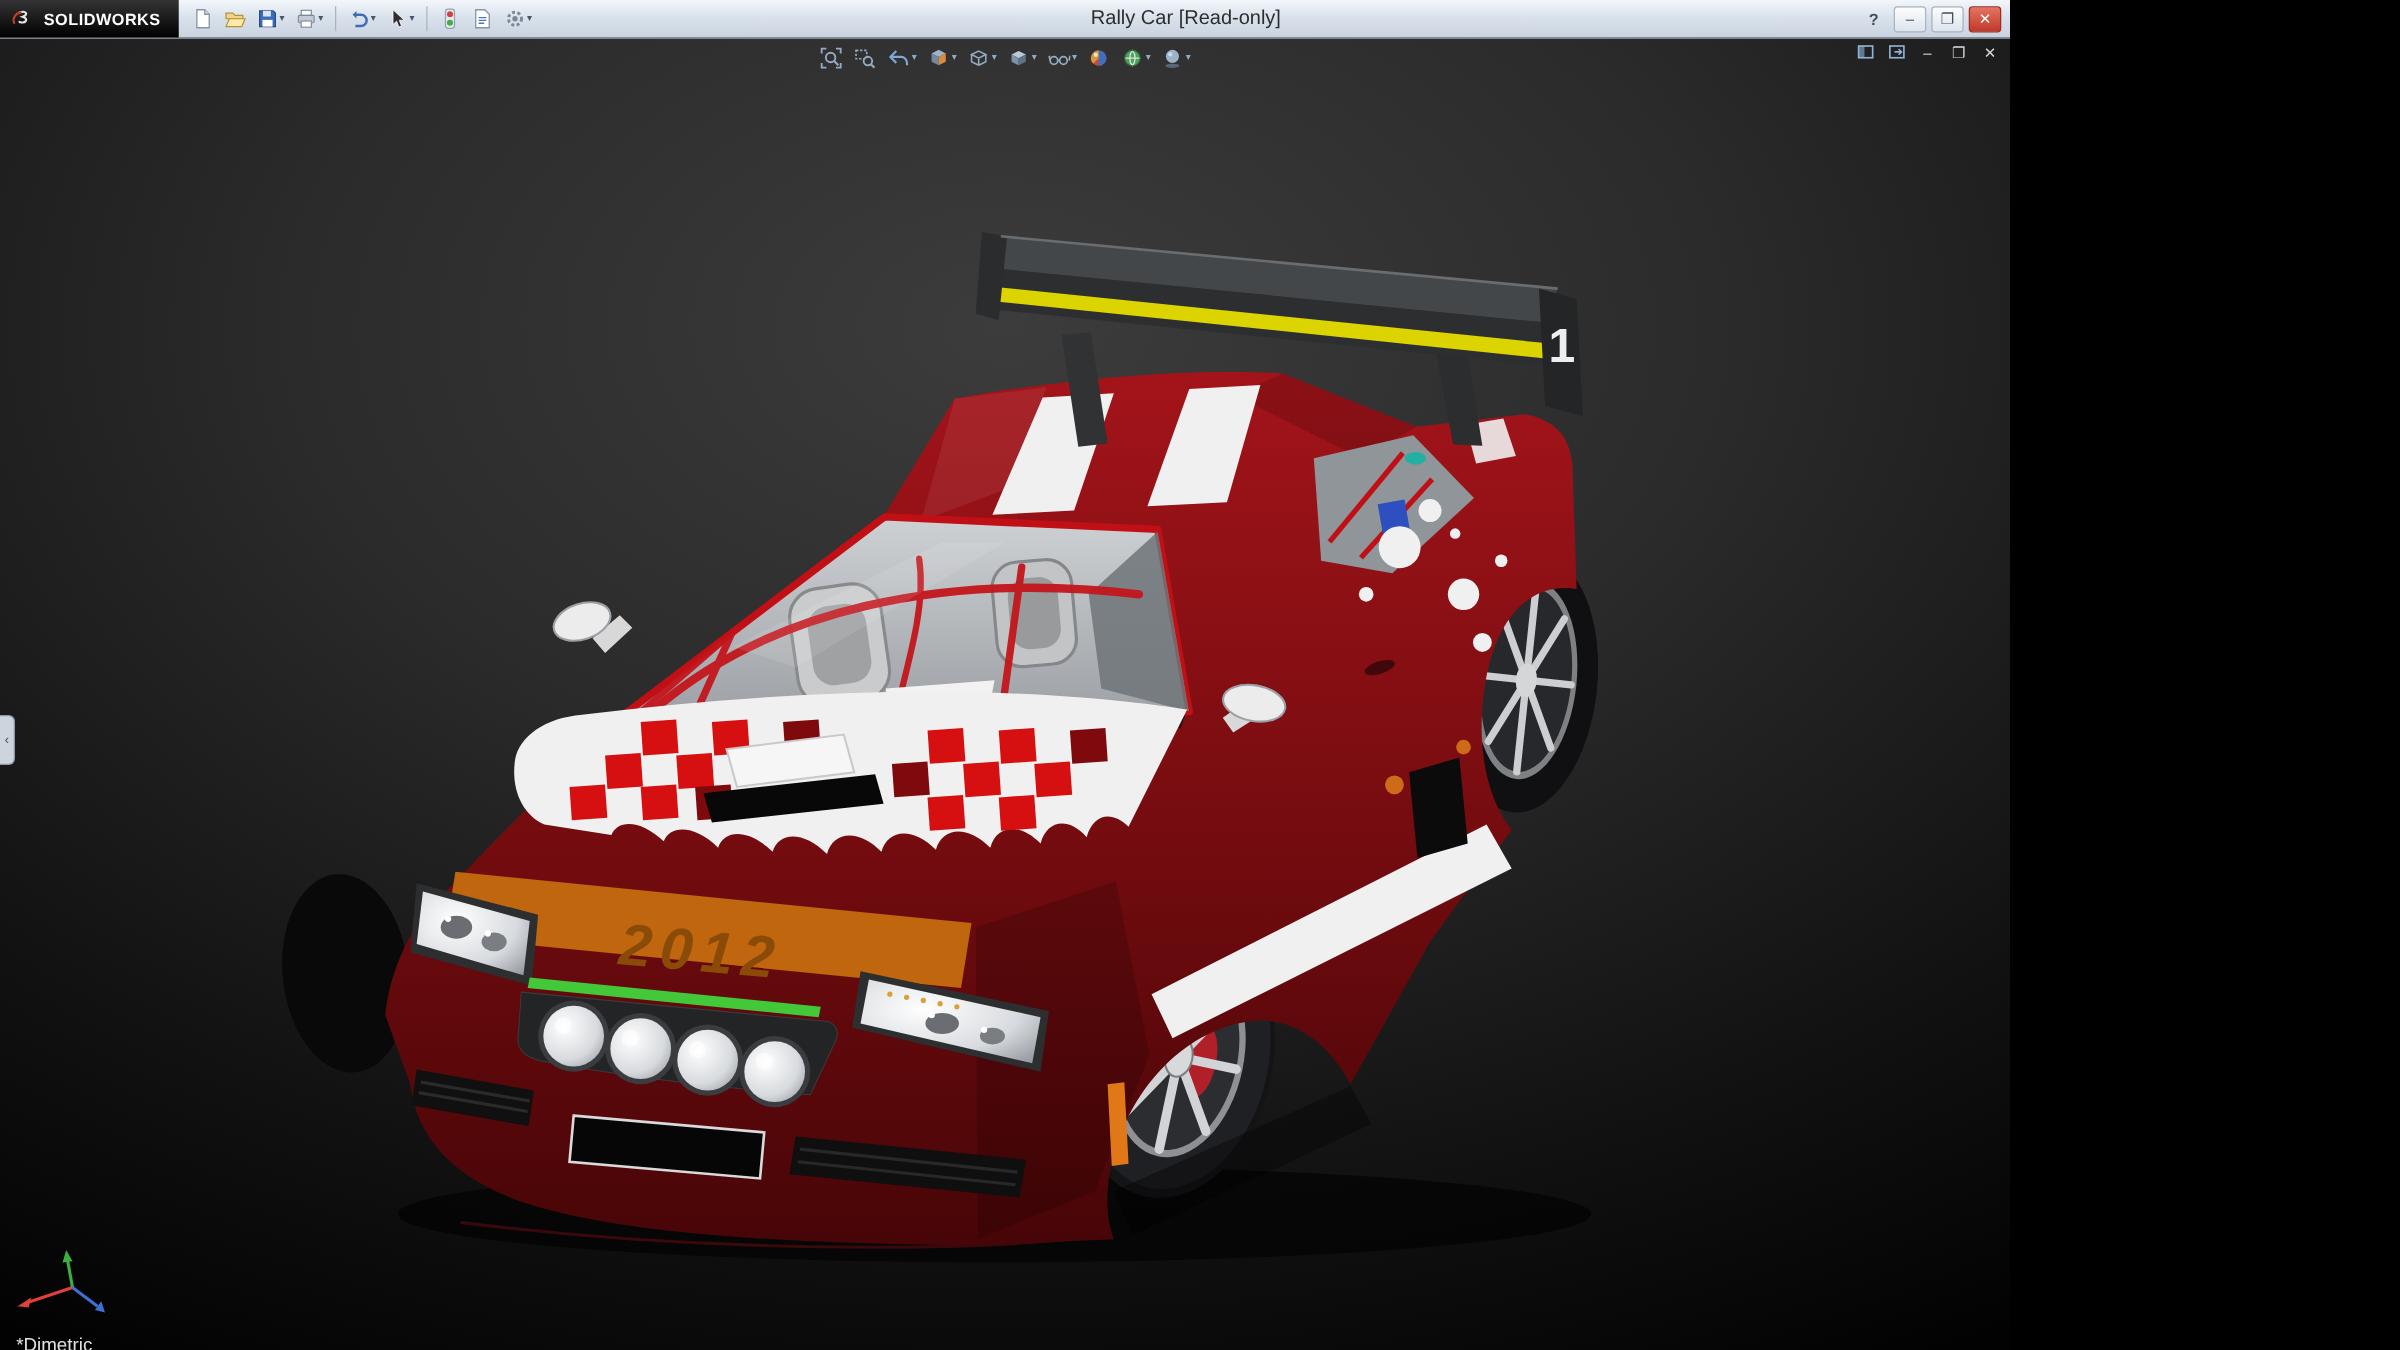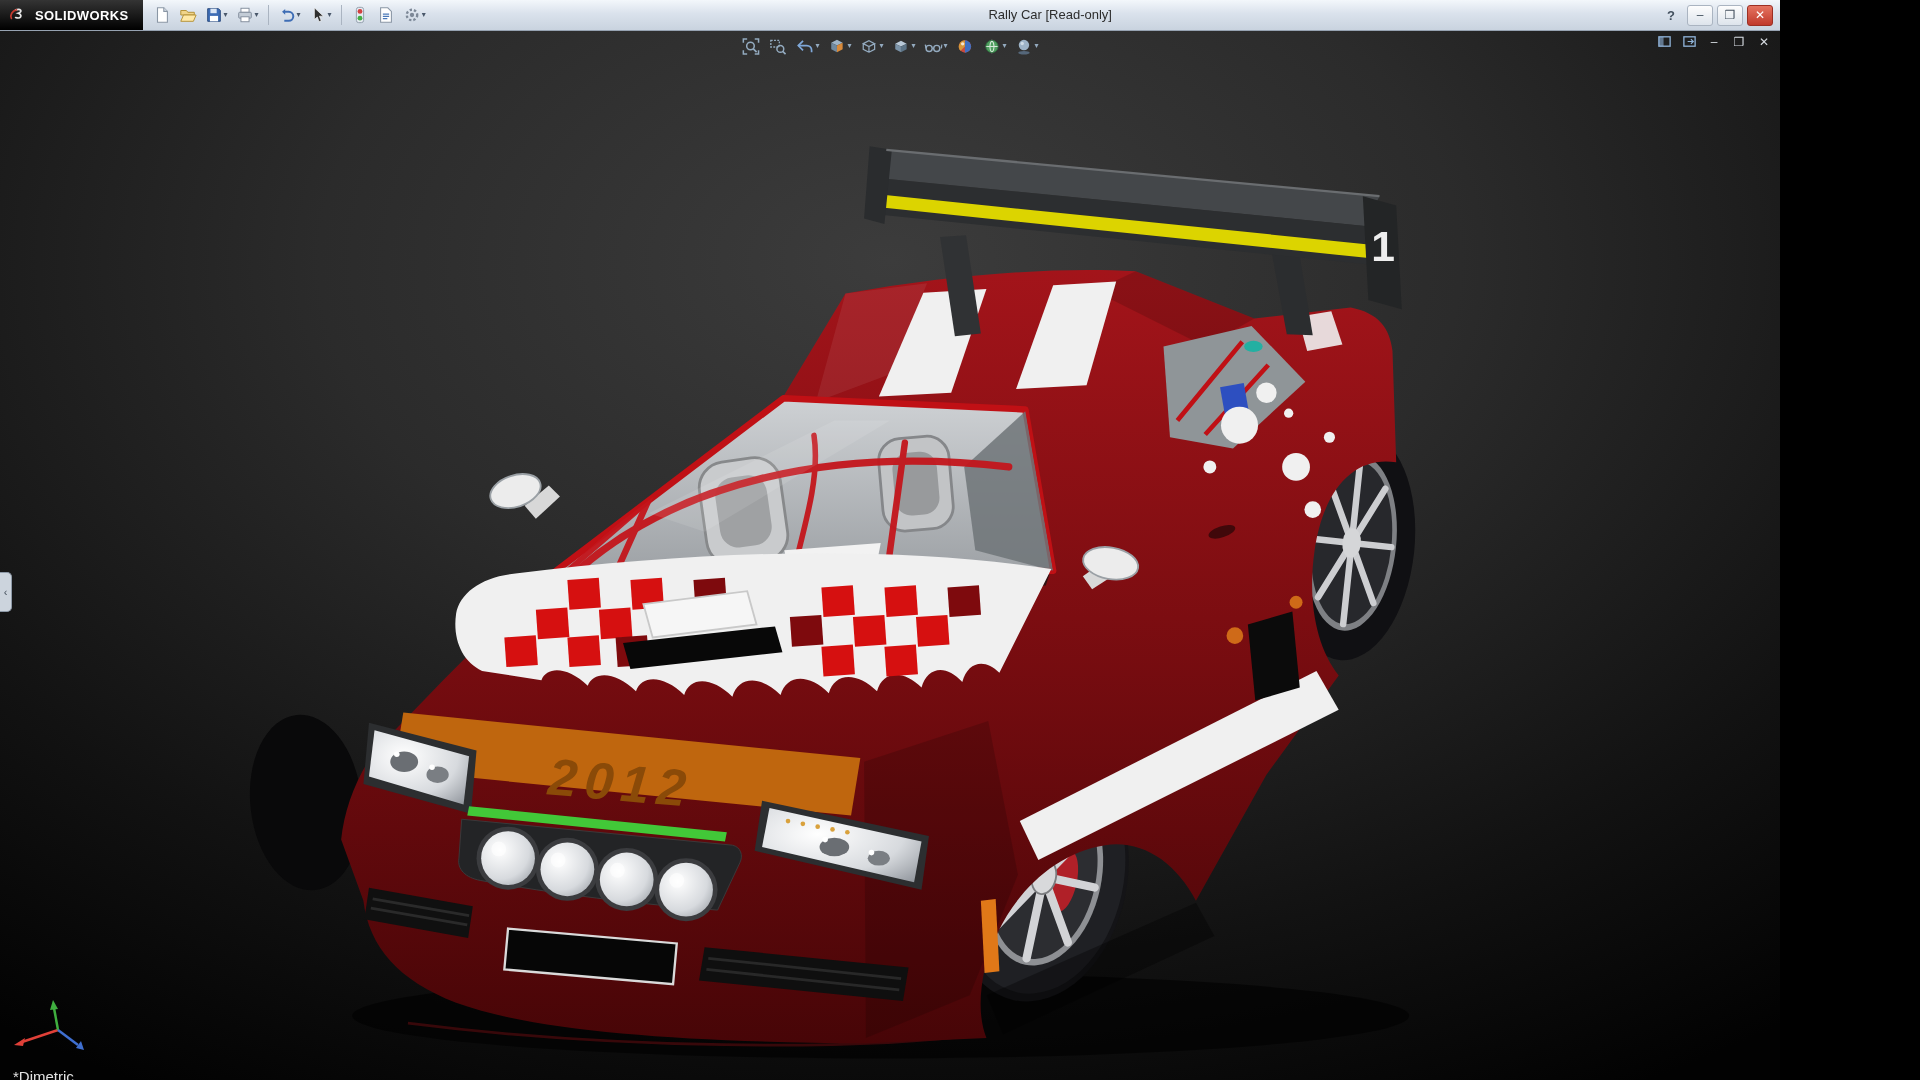--- a/index.html
+++ b/index.html
@@ -1,30 +1,30 @@
 <!DOCTYPE html>
 <html><head>
 <meta charset="utf-8">
 <style>
   html,body{margin:0;padding:0;background:#000;}
   body{width:1920px;height:1080px;overflow:hidden;font-family:"Liberation Sans","DejaVu Sans",sans-serif;-webkit-font-smoothing:antialiased;}
-  .app{position:relative;width:1780px;height:1080px;}
+  .app{position:relative;width:1608px;height:1080px;}
 
   
   .titlebar{position:absolute;top:0;left:0;right:0;height:30px;
     background:linear-gradient(#f3f7fb,#dae2ec 45%,#c9d3df);
     border-bottom:1px solid #96a2b1;display:flex;align-items:center;z-index:30;}
   .logo{height:30px;display:flex;align-items:center;gap:5px;padding:0 14px 0 8px;
     background:linear-gradient(#343434,#000);color:#fff;font-weight:bold;font-size:13px;letter-spacing:.4px;cursor:default;}
   .tb-group{display:flex;align-items:center;margin-left:6px;}
   .tb-btn{height:24px;display:inline-flex;align-items:center;justify-content:center;padding:0 2px;margin:0 1px;border-radius:3px;border:1px solid transparent;}
   .tb-btn svg{width:18px;height:18px;display:block;}
   .caret{font-size:8px;color:#49576a;margin-left:1px;line-height:1;}
   .tb-sep{width:1px;height:20px;background:#aab4c1;margin:0 5px;}
-  .title-text{position:absolute;left:59%;transform:translateX(-50%);top:0;line-height:30px;font-size:13px;color:#2d2d2d;white-space:nowrap;}
+  .title-text{position:absolute;left:59%;transform:translateX(-50%);top:0;line-height:30px;font-size:16px;color:#2d2d2d;white-space:nowrap;}
   .win-controls{margin-left:auto;display:flex;align-items:center;gap:4px;padding-right:7px;}
   .win-btn{min-width:24px;height:19px;display:inline-flex;align-items:center;justify-content:center;
     font-size:12px;color:#43505e;border:1px solid #aab4c1;border-radius:3px;background:linear-gradient(#fdfdfd,#dde4ec);}
   .win-btn.close{color:#fff;background:linear-gradient(#e57461,#c0392b);border-color:#9c2f23;}
   .win-btn.help{border:none;background:transparent;font-weight:bold;font-size:13px;}
 
   
   .viewport{position:absolute;top:30px;left:0;right:0;bottom:0;overflow:hidden;
     background:radial-gradient(ellipse 1500px 950px at 50% 22%, #3c3c3c 0%, #2b2b2b 38%, #121212 74%, #020202 100%);}
   .car-svg{position:absolute;inset:0;width:100%;height:100%;}

